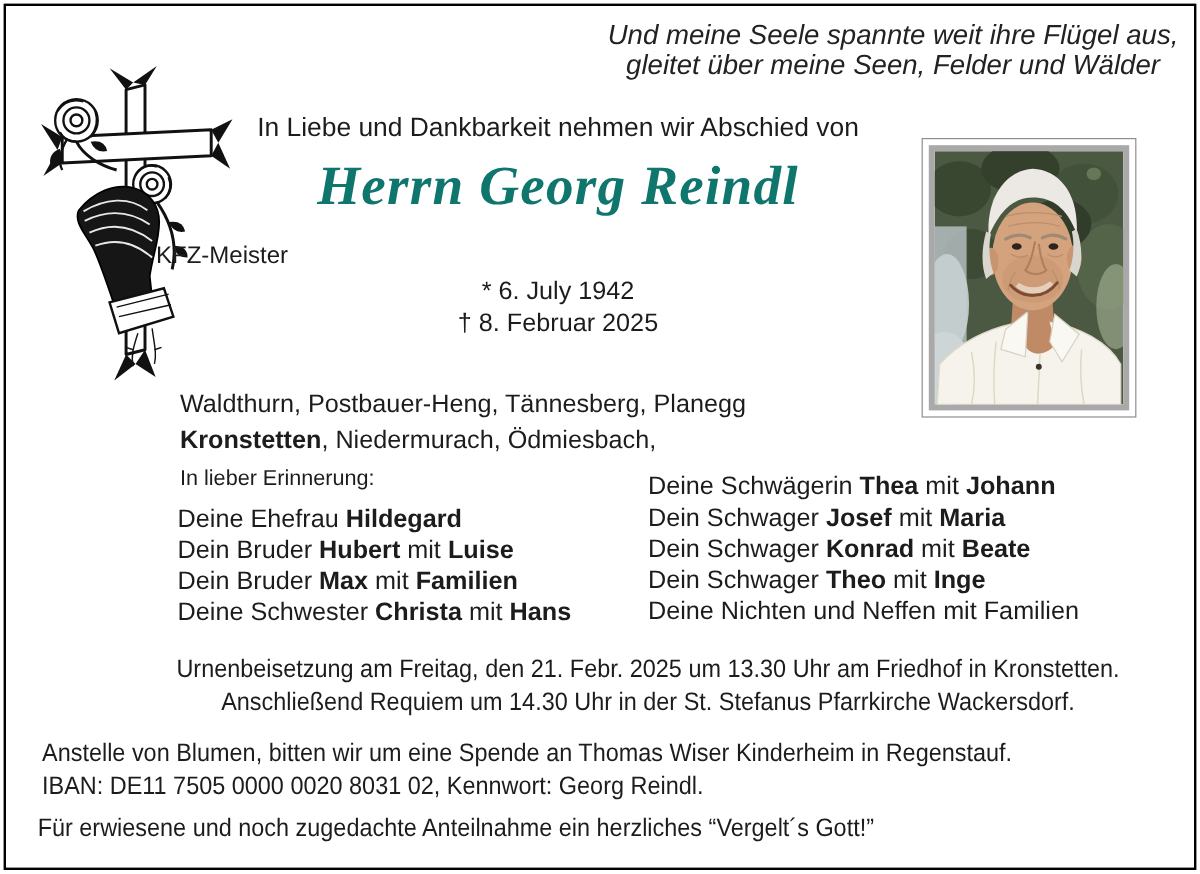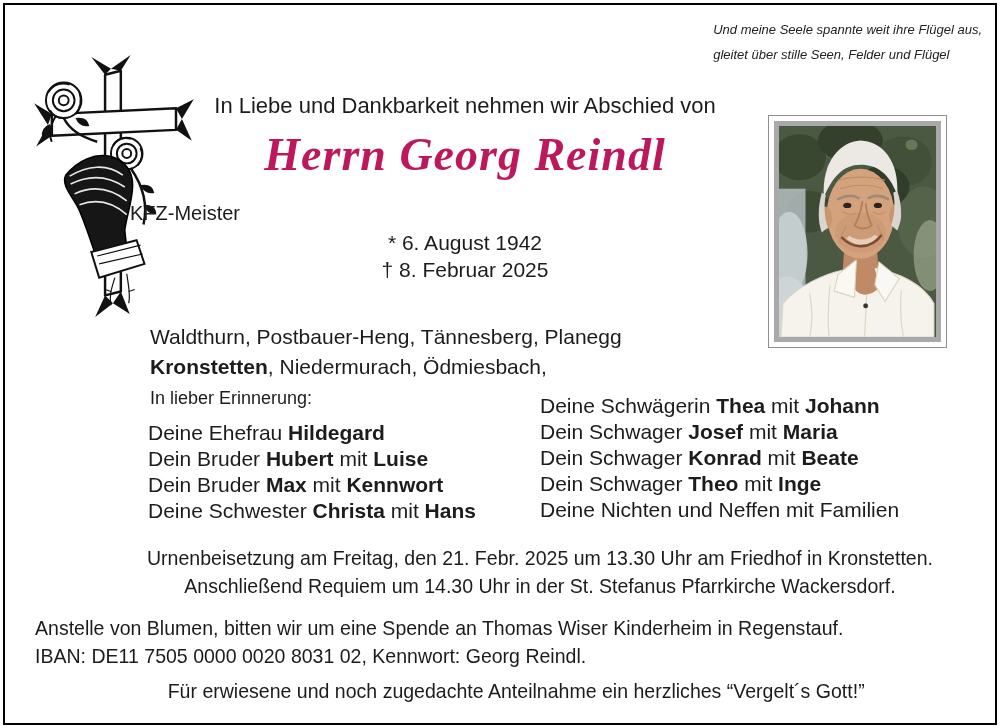--- a/index.html
+++ b/index.html
@@ -5,49 +5,49 @@
   html,body { margin:0; padding:0; background:#ffffff; }
   .card {
     position:relative; width:1000px; height:728px; background:#ffffff;
     font-family:"Liberation Sans", sans-serif; color:#1c1c1c; overflow:hidden;
   }
   .frame { position:absolute; inset:3px; border:2px solid #000; pointer-events:none; }
 
   .art { position:absolute; left:26px; top:55px; width:168px; height:266px; }
 
   .quote {
-    position:absolute; top:17px; right:18px; text-align:left;
-    font-style:italic; font-size:13px; line-height:25px; color:#222;
+    position:absolute; top:17px; right:18px; text-align:center;
+    font-style:italic; font-size:23px; line-height:25px; color:#222;
   }
 
   .intro { position:absolute; left:130px; top:93px; width:670px; text-align:center; font-size:22px; }
   .title {
     position:absolute; left:130px; top:128px; width:670px; text-align:center; margin:0;
     font-family:"Liberation Serif", serif; font-weight:bold; font-style:italic;
-    font-size:46px; letter-spacing:1px; color:#be185d;
+    font-size:46px; letter-spacing:1px; color:#0f766e;
   }
   .profession { position:absolute; left:130px; top:202px; width:670px; text-align:left; font-size:20px; }
   .dates { position:absolute; left:130px; top:229px; width:670px; text-align:center; font-size:21px; line-height:27px; }
 
   .photo-frame {
     position:absolute; left:768px; top:115px; width:179px; height:233px;
     box-sizing:border-box; border:1px solid #8e8e8e; background:#fff; padding:5px;
   }
   .photo-mat { width:100%; height:100%; box-sizing:border-box; border:5px solid #a9a9a9; box-shadow:inset 0 0 0 1px #d6d6d6; }
   .photo-mat svg { display:block; width:100%; height:100%; }
 
   .places { position:absolute; left:150px; top:322px; font-size:21px; line-height:30px; }
   .memory-label { position:absolute; left:150px; top:388px; font-size:18px; }
   .mourners-left  { position:absolute; left:148px; top:420px; font-size:21px; line-height:26px; }
   .mourners-right { position:absolute; left:540px; top:393px; font-size:21px; line-height:26px; }
   .row b { font-weight:700; }
 
   .funeral  { position:absolute; left:0; top:544px; width:1000px; text-align:center; font-size:21px; line-height:28px;padding-left:40px; }
   .donation { position:absolute; left:0; top:614px; width:1000px; text-align:left; font-size:21px; line-height:28px; }
-  .closing  { position:absolute; left:0; top:679px; width:896px; text-align:right; font-size:21px; }
+  .closing  { position:absolute; left:0; top:679px; width:896px; text-align:left; font-size:21px; }
   .funeral .row, .donation .row, .closing .closing-text { display:block; transform:scaleX(0.93); }
 </style>
 </head>
 <body>
 
 <div class="card">
   <div class="frame"></div>
 
   <svg class="art" viewBox="0 0 170 270" xmlns="http://www.w3.org/2000/svg">
 
@@ -105,28 +105,28 @@
     <polygon points="66,200 112,188 120,212 74,226" fill="#fff" stroke="#111" stroke-width="2"></polygon>
     <g stroke="#111" stroke-width="1.2" fill="none">
       <path d="M72,204 L116,193 M74,212 L118,202"></path>
       <path d="M90,226 C86,238 84,246 86,254 M102,222 C104,236 106,244 104,252"></path>
       <path d="M86,240 L80,238 M104,240 L110,238"></path>
     </g>
   </svg>
 
   <div class="quote">
       <div class="row"><span>Und meine Seele spannte weit ihre Flügel aus,</span></div>
-      <div class="row"><span>gleitet über stille Seen, Felder und Flügel</span></div>
+      <div class="row"><span>gleitet über meine Seen, Felder und Wälder</span></div>
     </div>
 
   <div class="intro">In Liebe und Dankbarkeit nehmen wir Abschied von</div>
   <h1 class="title">Herrn Georg Reindl</h1>
   <div class="profession">KFZ-Meister</div>
   <div class="dates">
-    <div>* 6. August 1942</div>
+    <div>* 6. July 1942</div>
     <div>† 8. Februar 2025</div>
   </div>
 
   <div class="photo-frame">
     <div class="photo-mat">
       <svg viewBox="0 0 154 202" preserveAspectRatio="none" xmlns="http://www.w3.org/2000/svg">
         <rect x="0" y="0" width="154" height="202" fill="#4c5942"></rect>
         <g opacity="0.9">
           <ellipse cx="20" cy="30" rx="26" ry="22" fill="#38452f"></ellipse>
           <ellipse cx="70" cy="14" rx="32" ry="20" fill="#323e2a"></ellipse>
@@ -190,21 +190,21 @@
 
   <div class="places">
       <div class="row"><span>Waldthurn, Postbauer-Heng, Tännesberg, Planegg</span></div>
       <div class="row"><b>Kronstetten</b><span>, Niedermurach, Ödmiesbach,</span></div>
     </div>
 
   <div class="memory-label">In lieber Erinnerung:</div>
   <div class="mourners-left">
       <div class="row"><span>Deine Ehefrau </span><b>Hildegard</b></div>
       <div class="row"><span>Dein Bruder </span><b>Hubert</b><span> mit </span><b>Luise</b></div>
-      <div class="row"><span>Dein Bruder </span><b>Max</b><span> mit </span><b>Kennwort</b></div>
+      <div class="row"><span>Dein Bruder </span><b>Max</b><span> mit </span><b>Familien</b></div>
       <div class="row"><span>Deine Schwester </span><b>Christa</b><span> mit </span><b>Hans</b></div>
     </div>
   <div class="mourners-right">
       <div class="row"><span>Deine Schwägerin </span><b>Thea</b><span> mit </span><b>Johann</b></div>
       <div class="row"><span>Dein Schwager </span><b>Josef</b><span> mit </span><b>Maria</b></div>
       <div class="row"><span>Dein Schwager </span><b>Konrad</b><span> mit </span><b>Beate</b></div>
       <div class="row"><span>Dein Schwager </span><b>Theo</b><span> mit </span><b>Inge</b></div>
       <div class="row"><span>Deine Nichten und Neffen mit Familien</span></div>
     </div>
 

